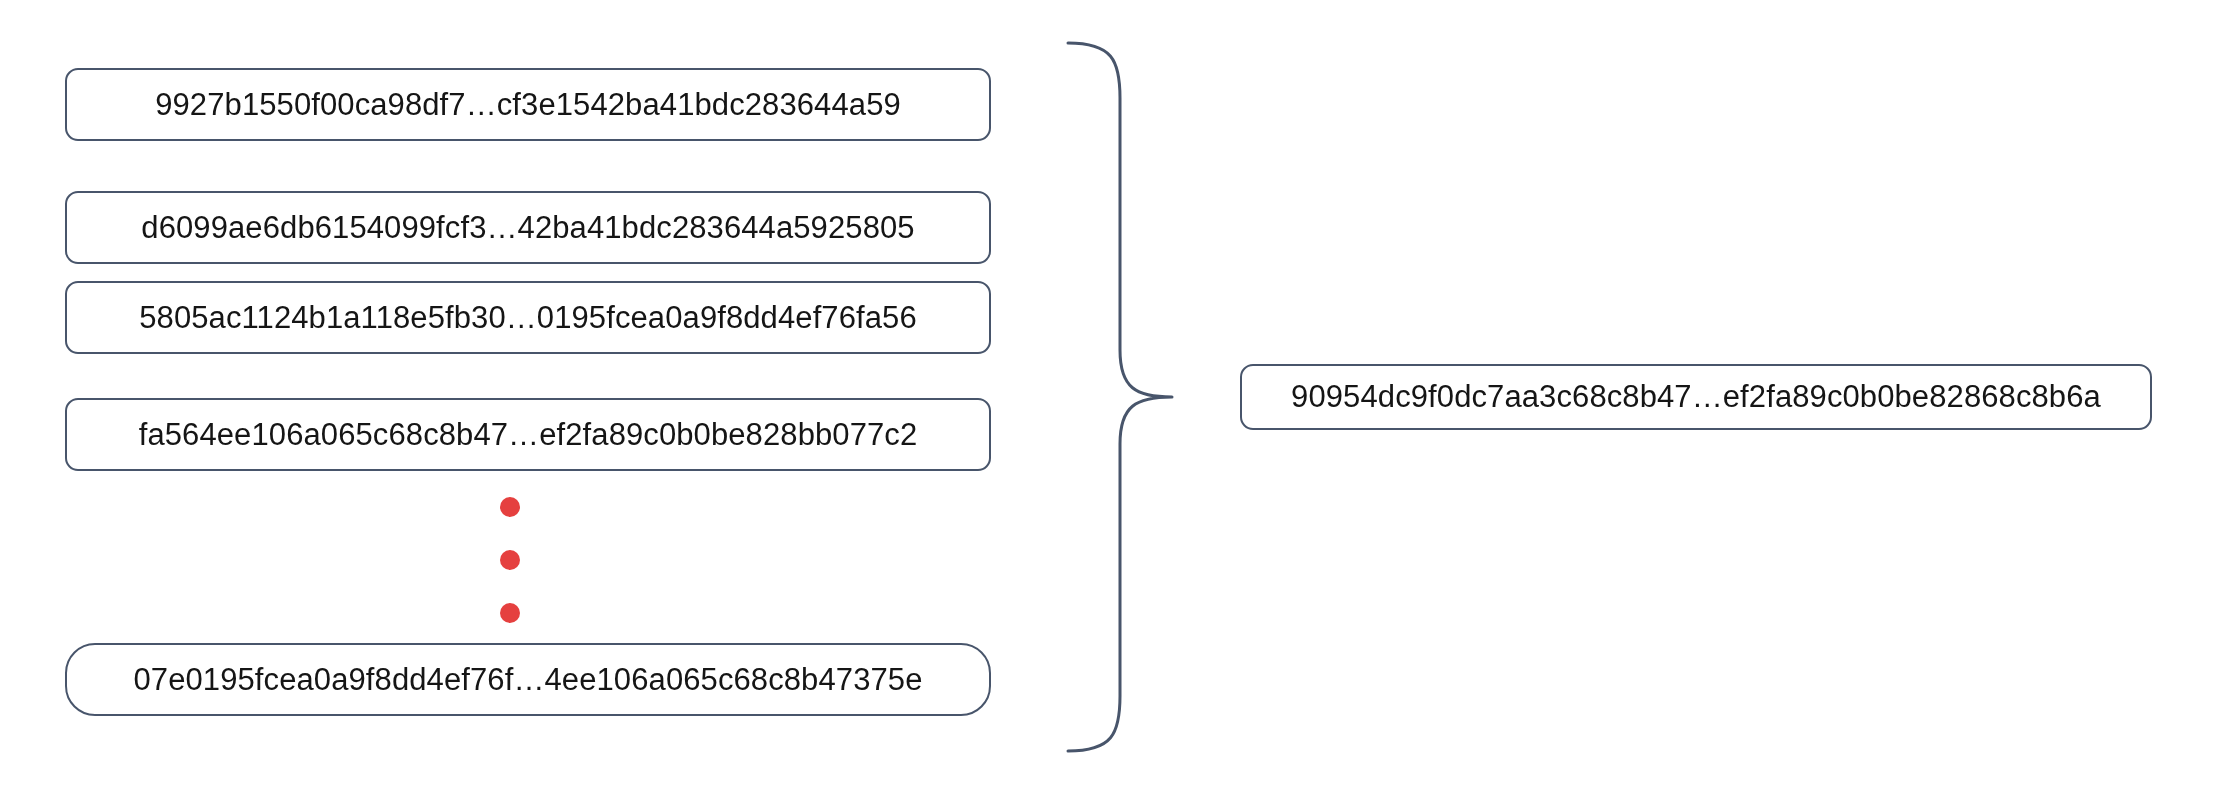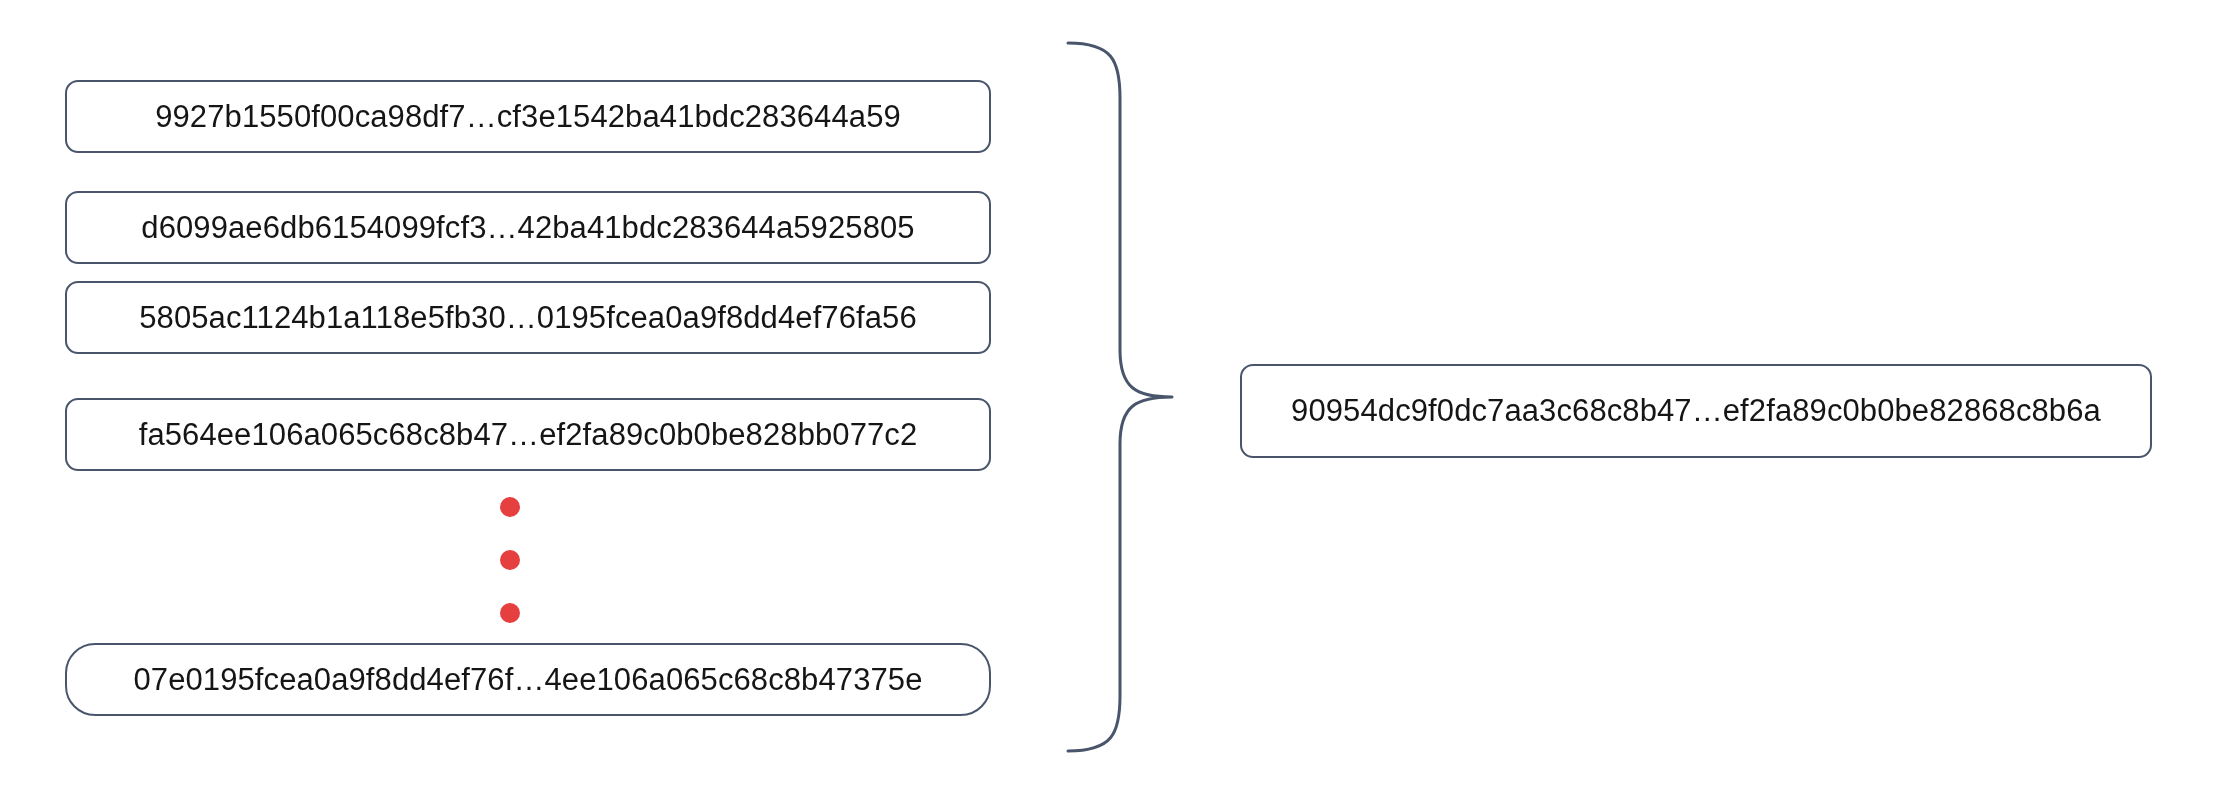--- a/index.html
+++ b/index.html
@@ -26,30 +26,30 @@
     display: flex;
     align-items: center;
     justify-content: center;
     color: #151515;
     font-size: 31px;
     font-family: "Liberation Sans", sans-serif;
     letter-spacing: 0.1px;
     white-space: nowrap;
   }
   .left-box  { left: 65px;  width: 926px;  height: 73px; }
-  .lb1 { top: 80px; }
+  .lb1 { top: 68px; }
   .lb2 { top: 191px; }
   .lb3 { top: 281px; }
   .lb4 { top: 398px; border-radius: 13px; }
   .lb5 { top: 643px; border-radius: 30px; }
   .right-box {
     left: 1240px;
     top: 364px;
     width: 912px;
-    height: 94px;
+    height: 66px;
   }
   .ellipsis-dots {
     position: absolute;
     left: 489px;
     top: 497px;
     width: 42px;
     height: 126px;
     display: flex;
     flex-direction: column;
     align-items: center;

